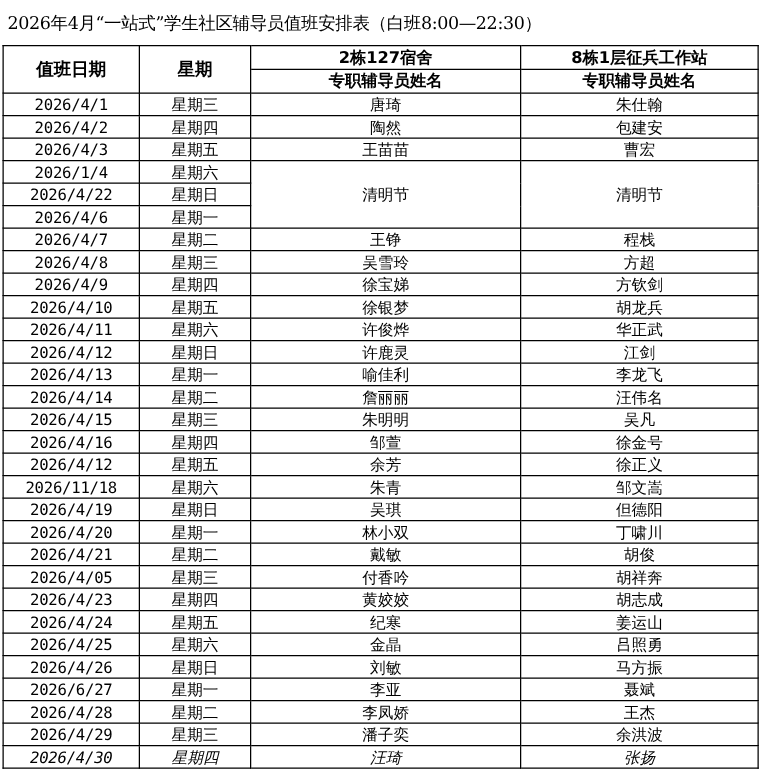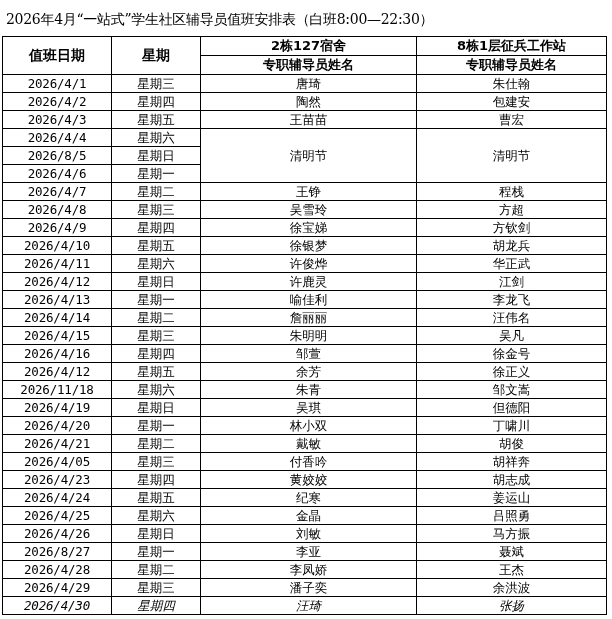--- a/index.html
+++ b/index.html
@@ -55,27 +55,27 @@
         <td>陶然</td>
         <td>包建安</td>
       </tr>
       <tr class="row">
         <td class="date">2026/4/3</td>
         <td>星期五</td>
         <td>王苗苗</td>
         <td>曹宏</td>
       </tr>
       <tr class="row">
-        <td class="date">2026/4/4</td>
+        <td class="date">2026/1/4</td>
         <td>星期六</td>
         <td rowspan="3">清明节</td>
         <td rowspan="3">清明节</td>
       </tr>
       <tr class="row">
-        <td class="date">2026/8/5</td>
+        <td class="date">2026/4/22</td>
         <td>星期日</td>
       </tr>
       <tr class="row">
         <td class="date">2026/4/6</td>
         <td>星期一</td>
       </tr>
       <tr class="row">
         <td class="date">2026/4/7</td>
         <td>星期二</td>
         <td>王铮</td>
@@ -189,21 +189,21 @@
         <td>金晶</td>
         <td>吕照勇</td>
       </tr>
       <tr class="row">
         <td class="date">2026/4/26</td>
         <td>星期日</td>
         <td>刘敏</td>
         <td>马方振</td>
       </tr>
       <tr class="row">
-        <td class="date">2026/8/27</td>
+        <td class="date">2026/6/27</td>
         <td>星期一</td>
         <td>李亚</td>
         <td>聂斌</td>
       </tr>
       <tr class="row">
         <td class="date">2026/4/28</td>
         <td>星期二</td>
         <td>李凤娇</td>
         <td>王杰</td>
       </tr>

